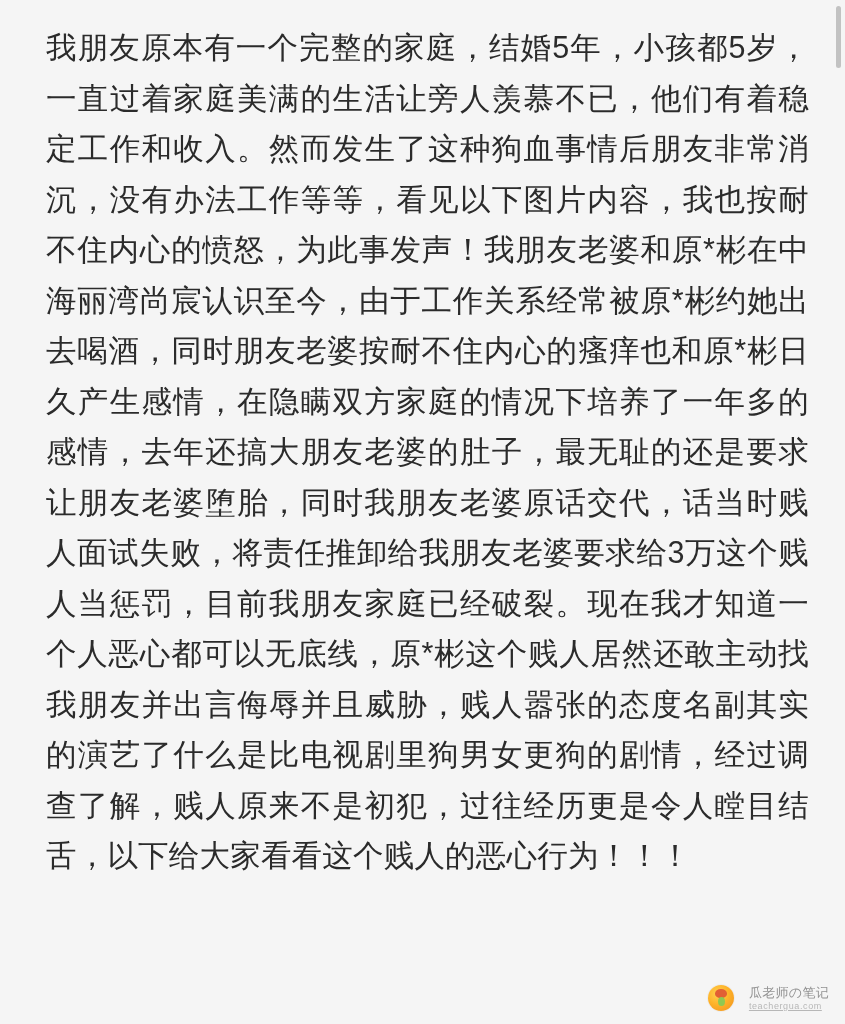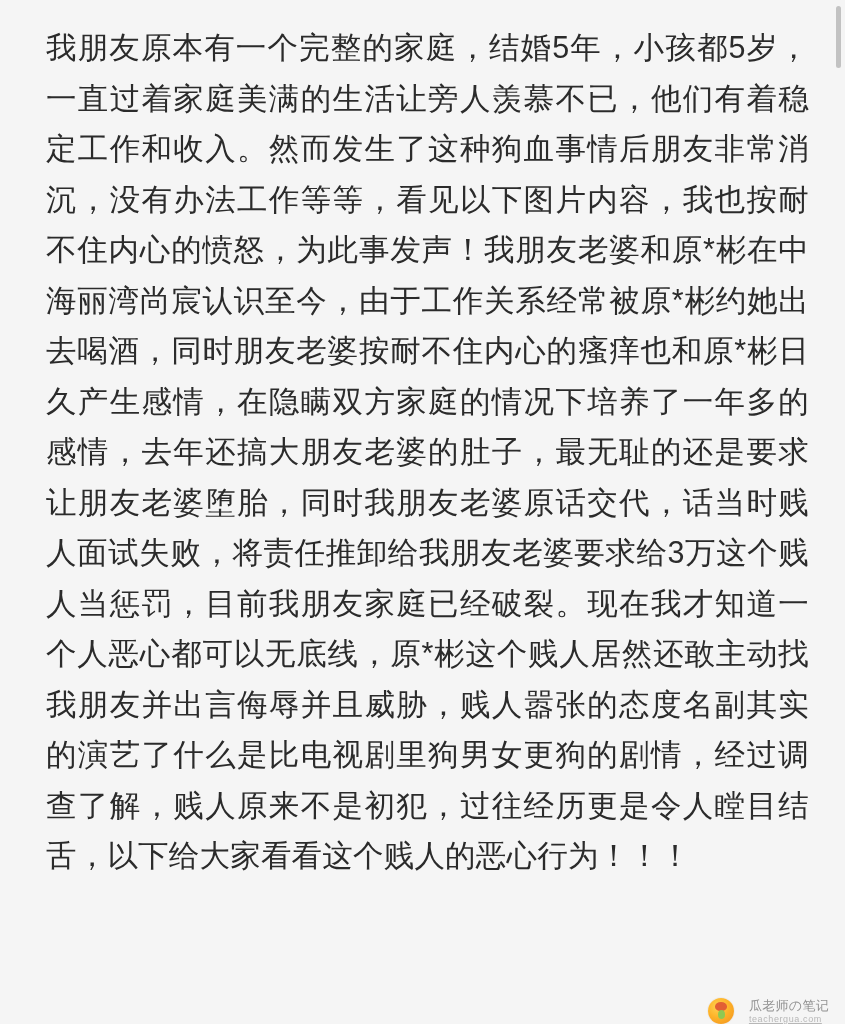--- a/index.html
+++ b/index.html
@@ -55,21 +55,21 @@
     top: 6px;
     width: 5px;
     height: 62px;
     border-radius: 3px;
     background: #c2c2c2;
   }
   
   #watermark {
     position: absolute;
     right: 16px;
-    bottom: 0;
+    bottom: 13px;
     display: flex;
     gap: 15px;
     opacity: 0.95;
   }
   #watermark .wm-logo {
     width: 26px;
     height: 26px;
     border-radius: 50%;
     background: radial-gradient(circle at 38% 34%, #ffd24a 0%, #ffb01f 45%, #f08a12 100%);
     position: relative;

